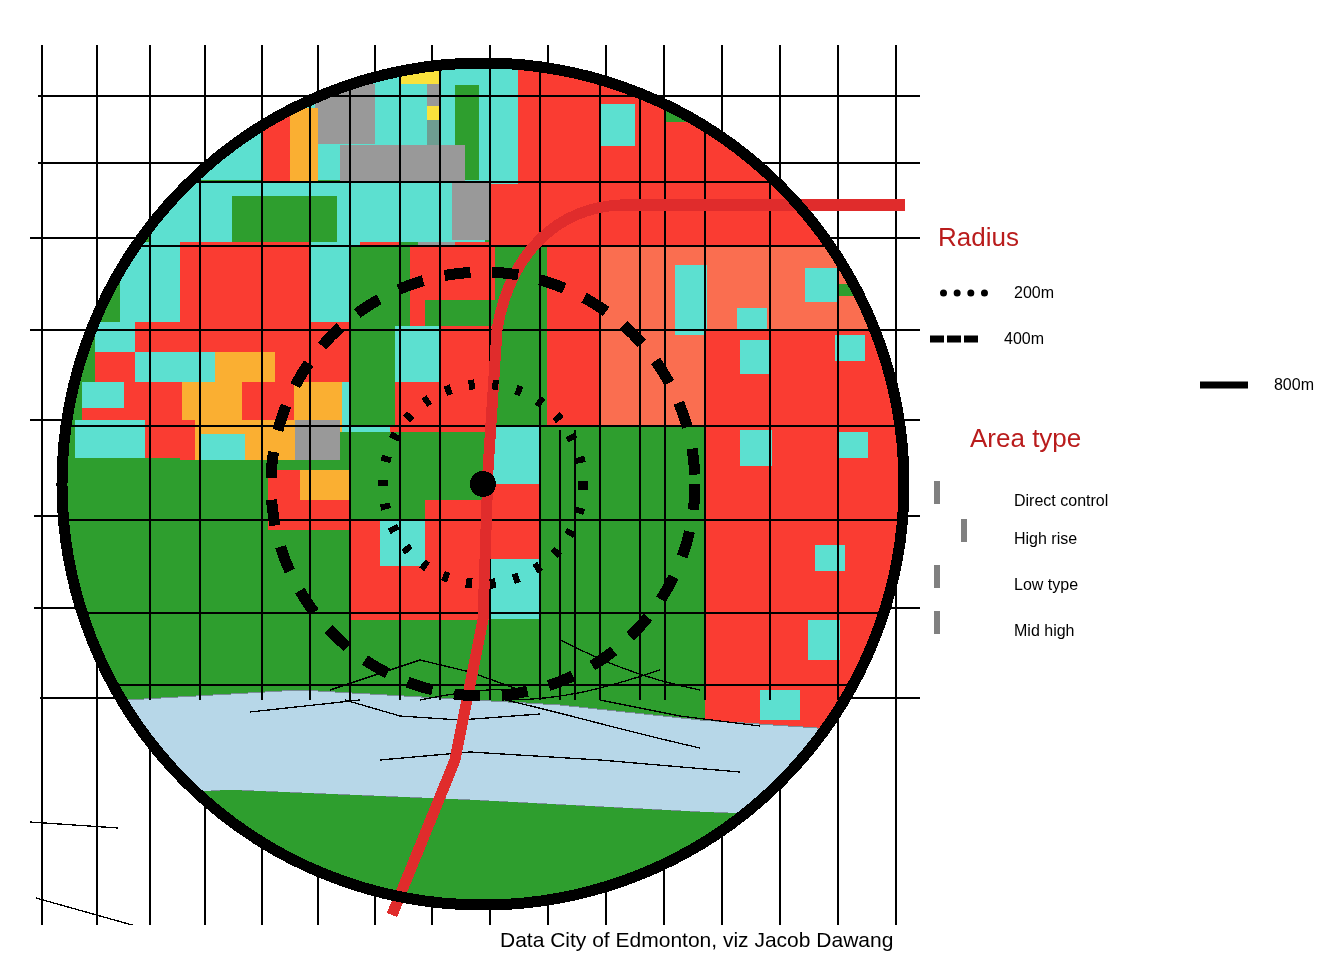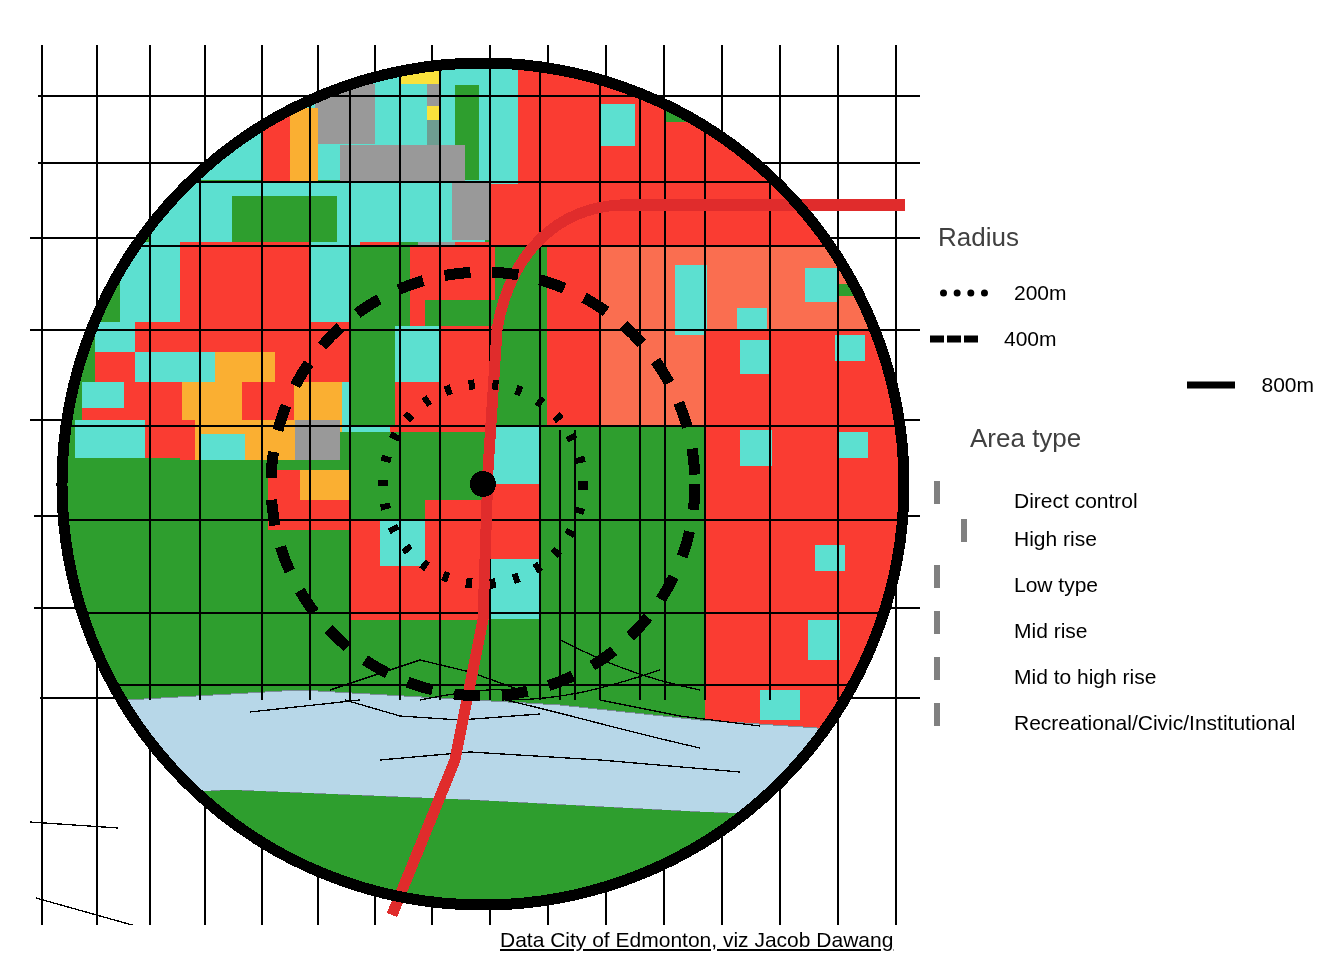--- a/index.html
+++ b/index.html
@@ -7,34 +7,34 @@
        font-family:"Liberation Sans", sans-serif;color:#000;}
   #root{position:relative;width:1344px;height:960px;background:#fff;}
 
   #map-title{
     position:absolute;left:44px;top:6px;
     font-size:30px;line-height:34px;letter-spacing:0px;color:#000;
     white-space:nowrap;
   }
   #map-caption{
     position:absolute;left:0;top:928px;width:1344px;
-    text-align:center;font-size:21px;color:#000;text-decoration:underline;
+    text-align:center;font-size:21px;color:#000;
   }
   
   #map-caption{ text-align:left; left:500px; width:600px; }
 
   #map-canvas{position:absolute;left:0;top:0;width:920px;height:930px;}
   #legend-panel{position:absolute;left:920px;top:0;width:424px;height:930px;}
 
   .legend-title{
-    position:absolute;font-size:26px;color:#404040;white-space:nowrap;
+    position:absolute;font-size:26px;color:#b91c1c;white-space:nowrap;
   }
   .legend-row{position:absolute;display:flex;align-items:center;}
   .legend-row .key{width:60px;height:34px;position:relative;flex:0 0 60px;}
-  .legend-row .lab{font-size:21px;color:#000;white-space:nowrap;margin-left:20px;}
+  .legend-row .lab{font-size:16px;color:#000;white-space:nowrap;margin-left:20px;}
 
   .swatch{width:38px;height:38px;border:3px solid #808080;box-sizing:border-box;}
 
   .line-key{position:absolute;left:6px;top:50%;transform:translateY(-50%);
             width:48px;height:0;}
   .line-dot{border-top:7px dotted #000;}
   .line-dash{border-top:7px dashed #000;}
   .line-solid{border-top:7px solid #000;}
 </style>
 </head>
@@ -291,31 +291,19 @@
       <span class="key">
         <span class="swatch" style="background:#fae13c"></span>
       </span>
       <span class="lab">Low type</span>
     </div>
 
     <div class="legend-row" style="left:14px; top:610px; width:400px; height:42px;">
       <span class="key">
         <span class="swatch" style="background:#faaf32"></span>
       </span>
-      <span class="lab">Mid rise</span>
-    </div>
-
-    <div class="legend-row" style="left:14px; top:656px; width:400px; height:42px;">
-      <span class="key">
-        <span class="swatch" style="background:#fa6e50"></span>
-      </span>
-      <span class="lab">Mid to high rise</span>
-    </div>
-
-    <div class="legend-row" style="left:14px; top:702px; width:410px; height:42px;">
-      <span class="key">
-        <span class="swatch" style="background:#2e9e2e"></span>
-      </span>
-      <span class="lab">Recreational/Civic/Institutional</span>
-    </div>
+      <span class="lab">Mid high</span>
+    </div>
+
+
 
   </div>
 </div>
 
 </body></html>

